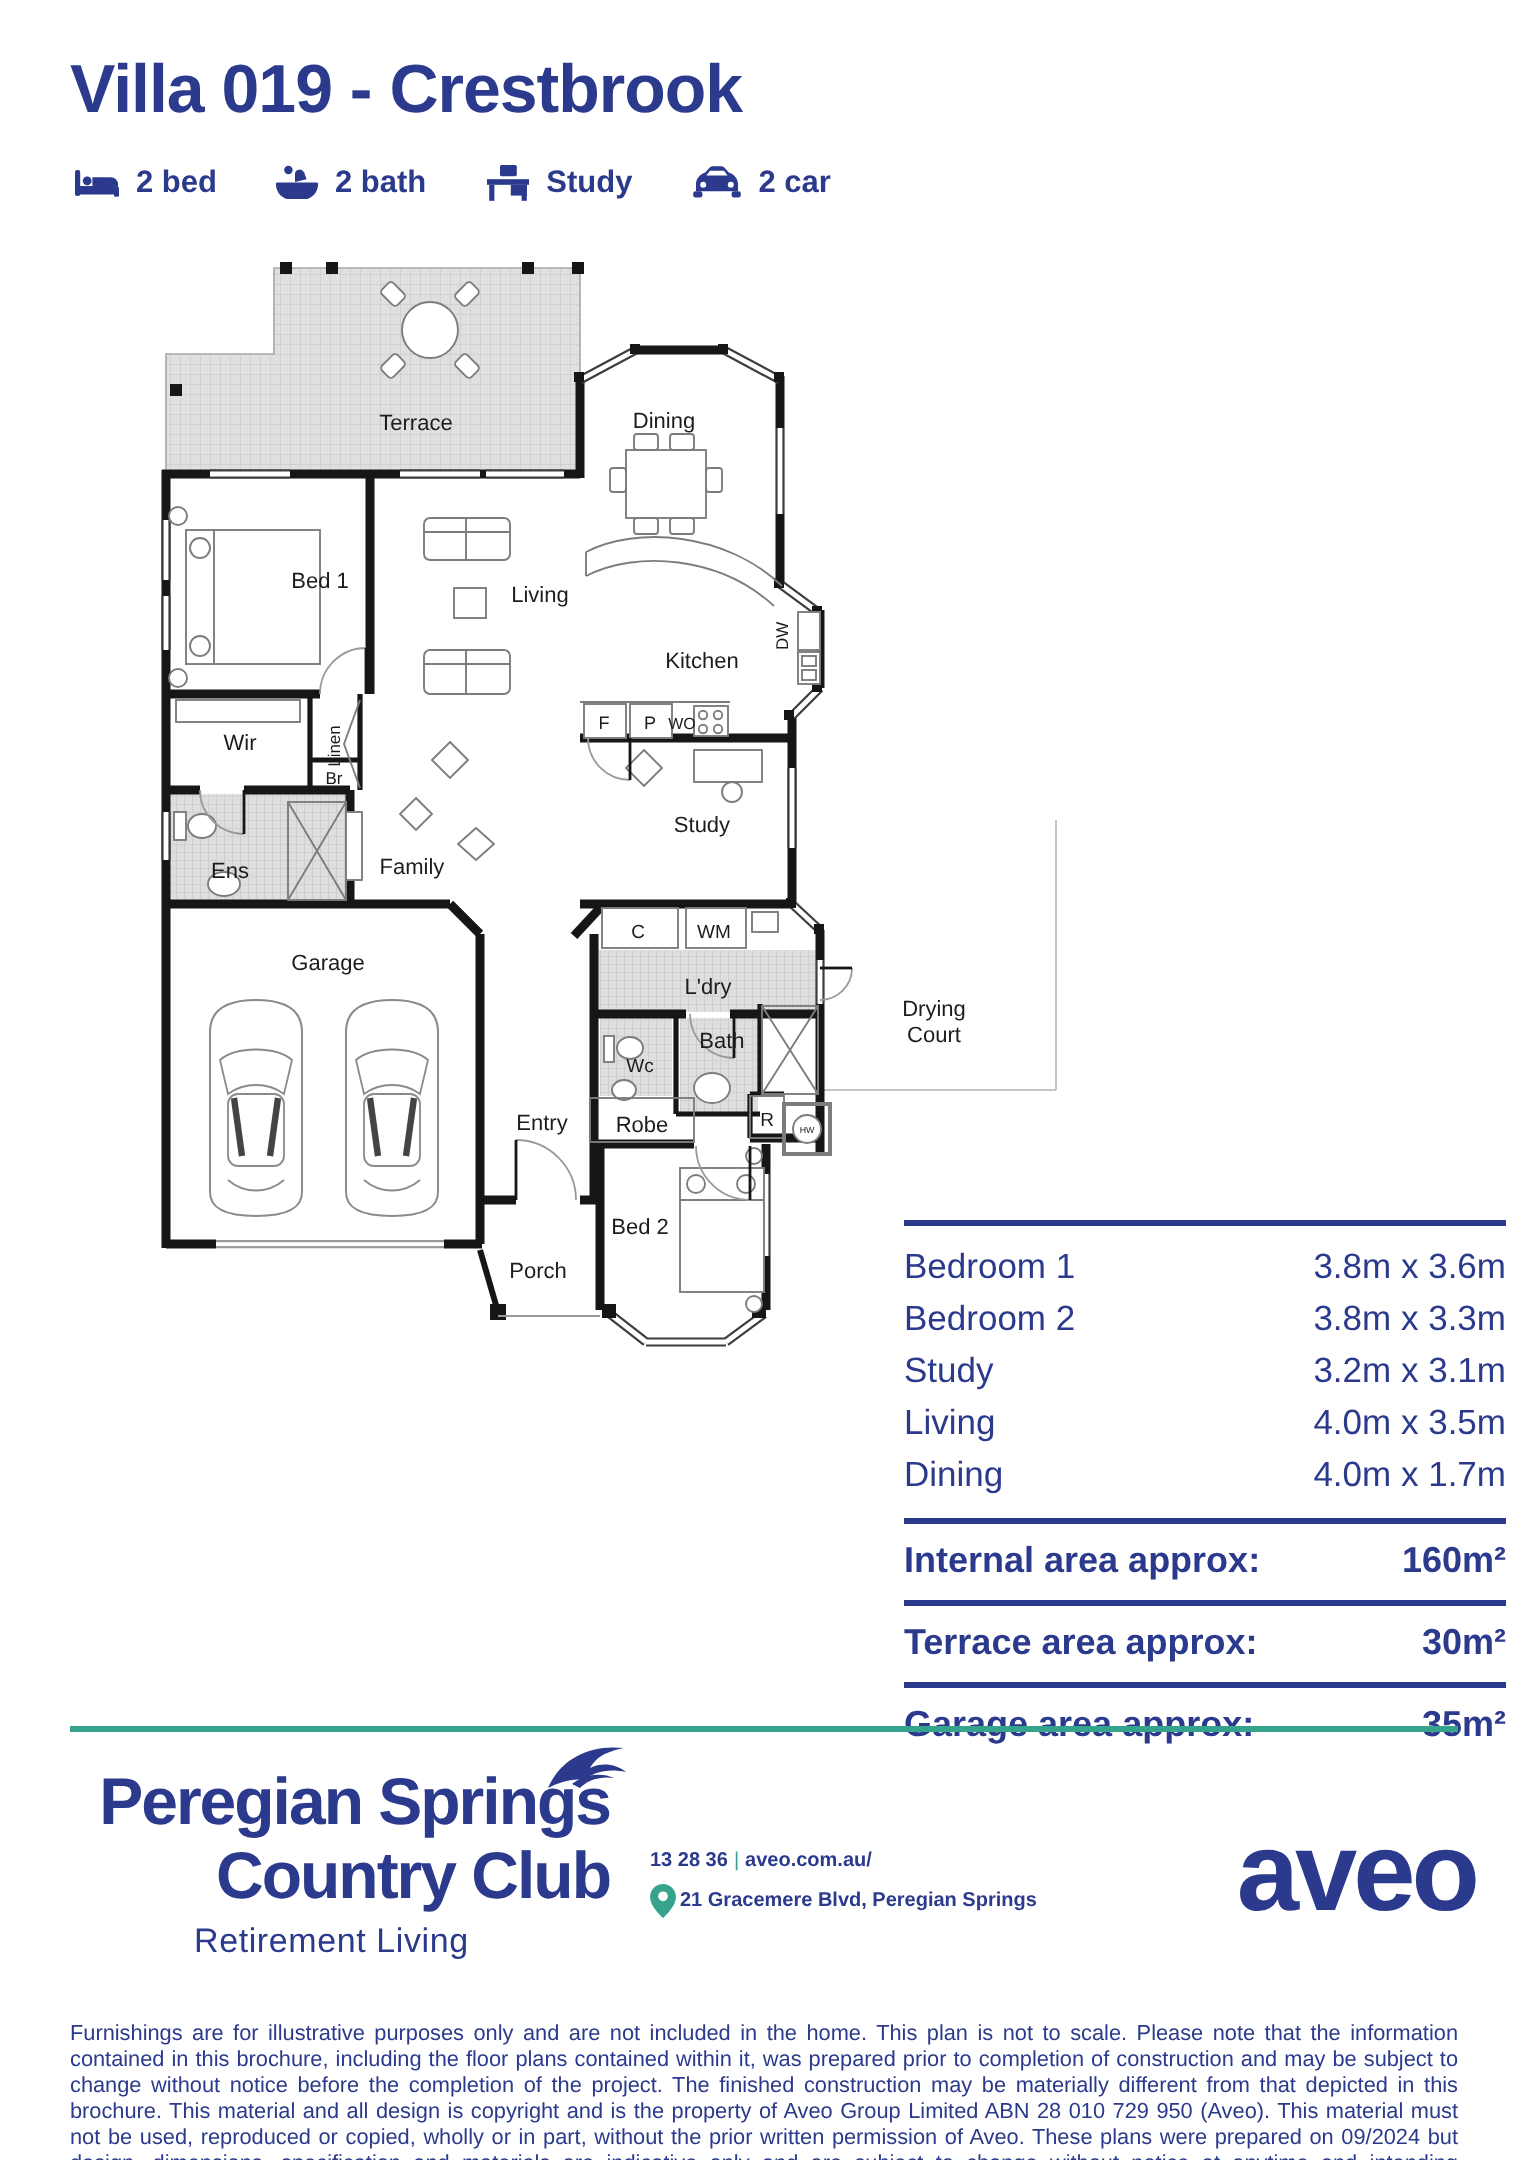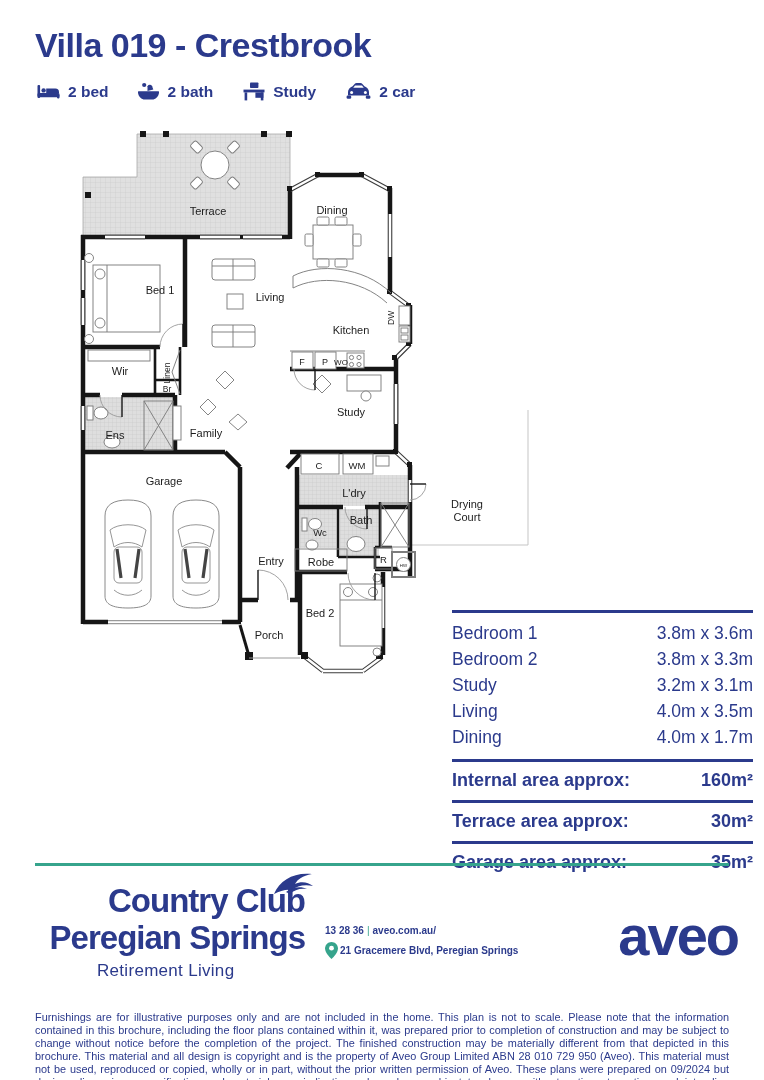--- a/index.html
+++ b/index.html
@@ -394,22 +394,22 @@
     </div>
     <div class="dim-area">
       <span>Garage area approx:</span>
       <span>35m²</span>
     </div>
   </div>
 
   <div class="rule"></div>
 
   <div class="brand">
+    <div>Peregian Springs</div>
     <div>Country Club</div>
-    <div>Peregian Springs</div>
   </div>
   <svg class="swoosh" width="44" height="28" viewBox="0 0 44 28">
     <path d="M2,24 C8,10 22,2 40,4 C30,6 26,9 23,14 C29,11 36,12 41,16 C32,14 25,16 20,20 C14,19 8,21 2,24 Z" fill="#2b3a8c"></path>
     <path d="M14,22 C20,17 29,16 35,19 C28,18 22,20 18,24 Z" fill="#2b3a8c"></path>
   </svg>
   <div class="brand-tagline">Retirement Living</div>
 
   <div class="contact">
     <div><span>13 28 36</span><span class="sep">|</span><span>aveo.com.au/</span></div>
     <div class="addr">

